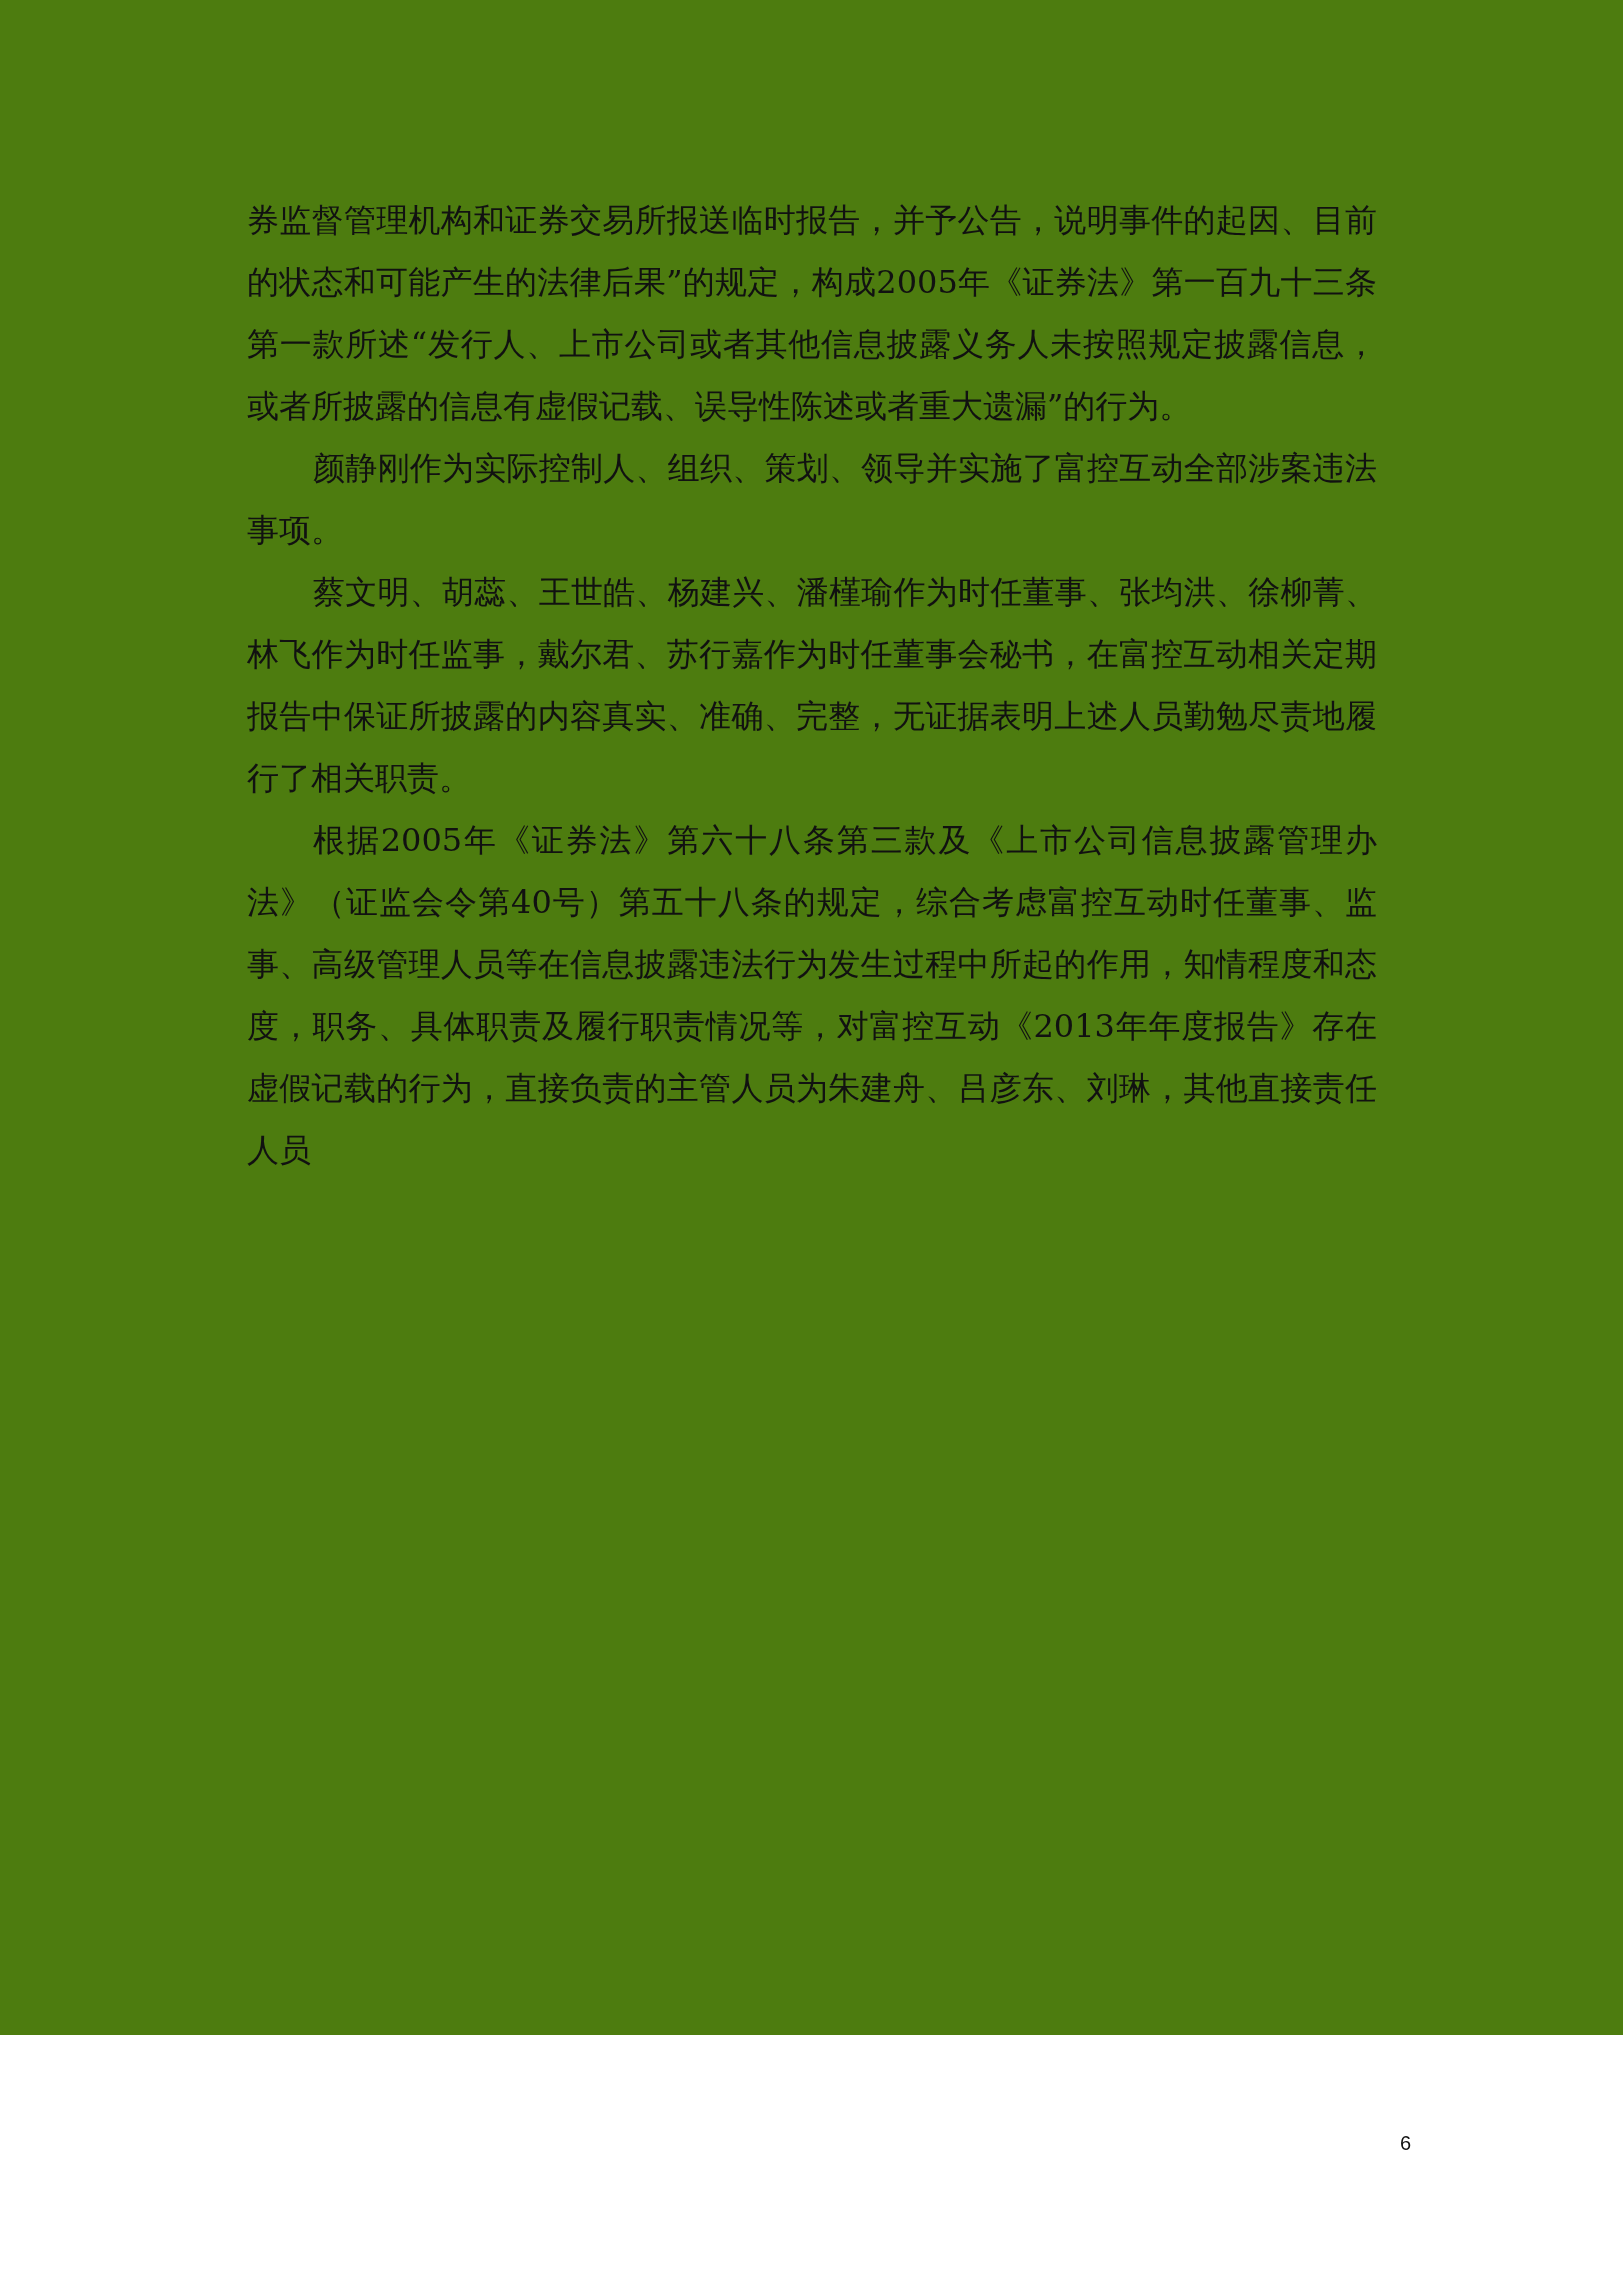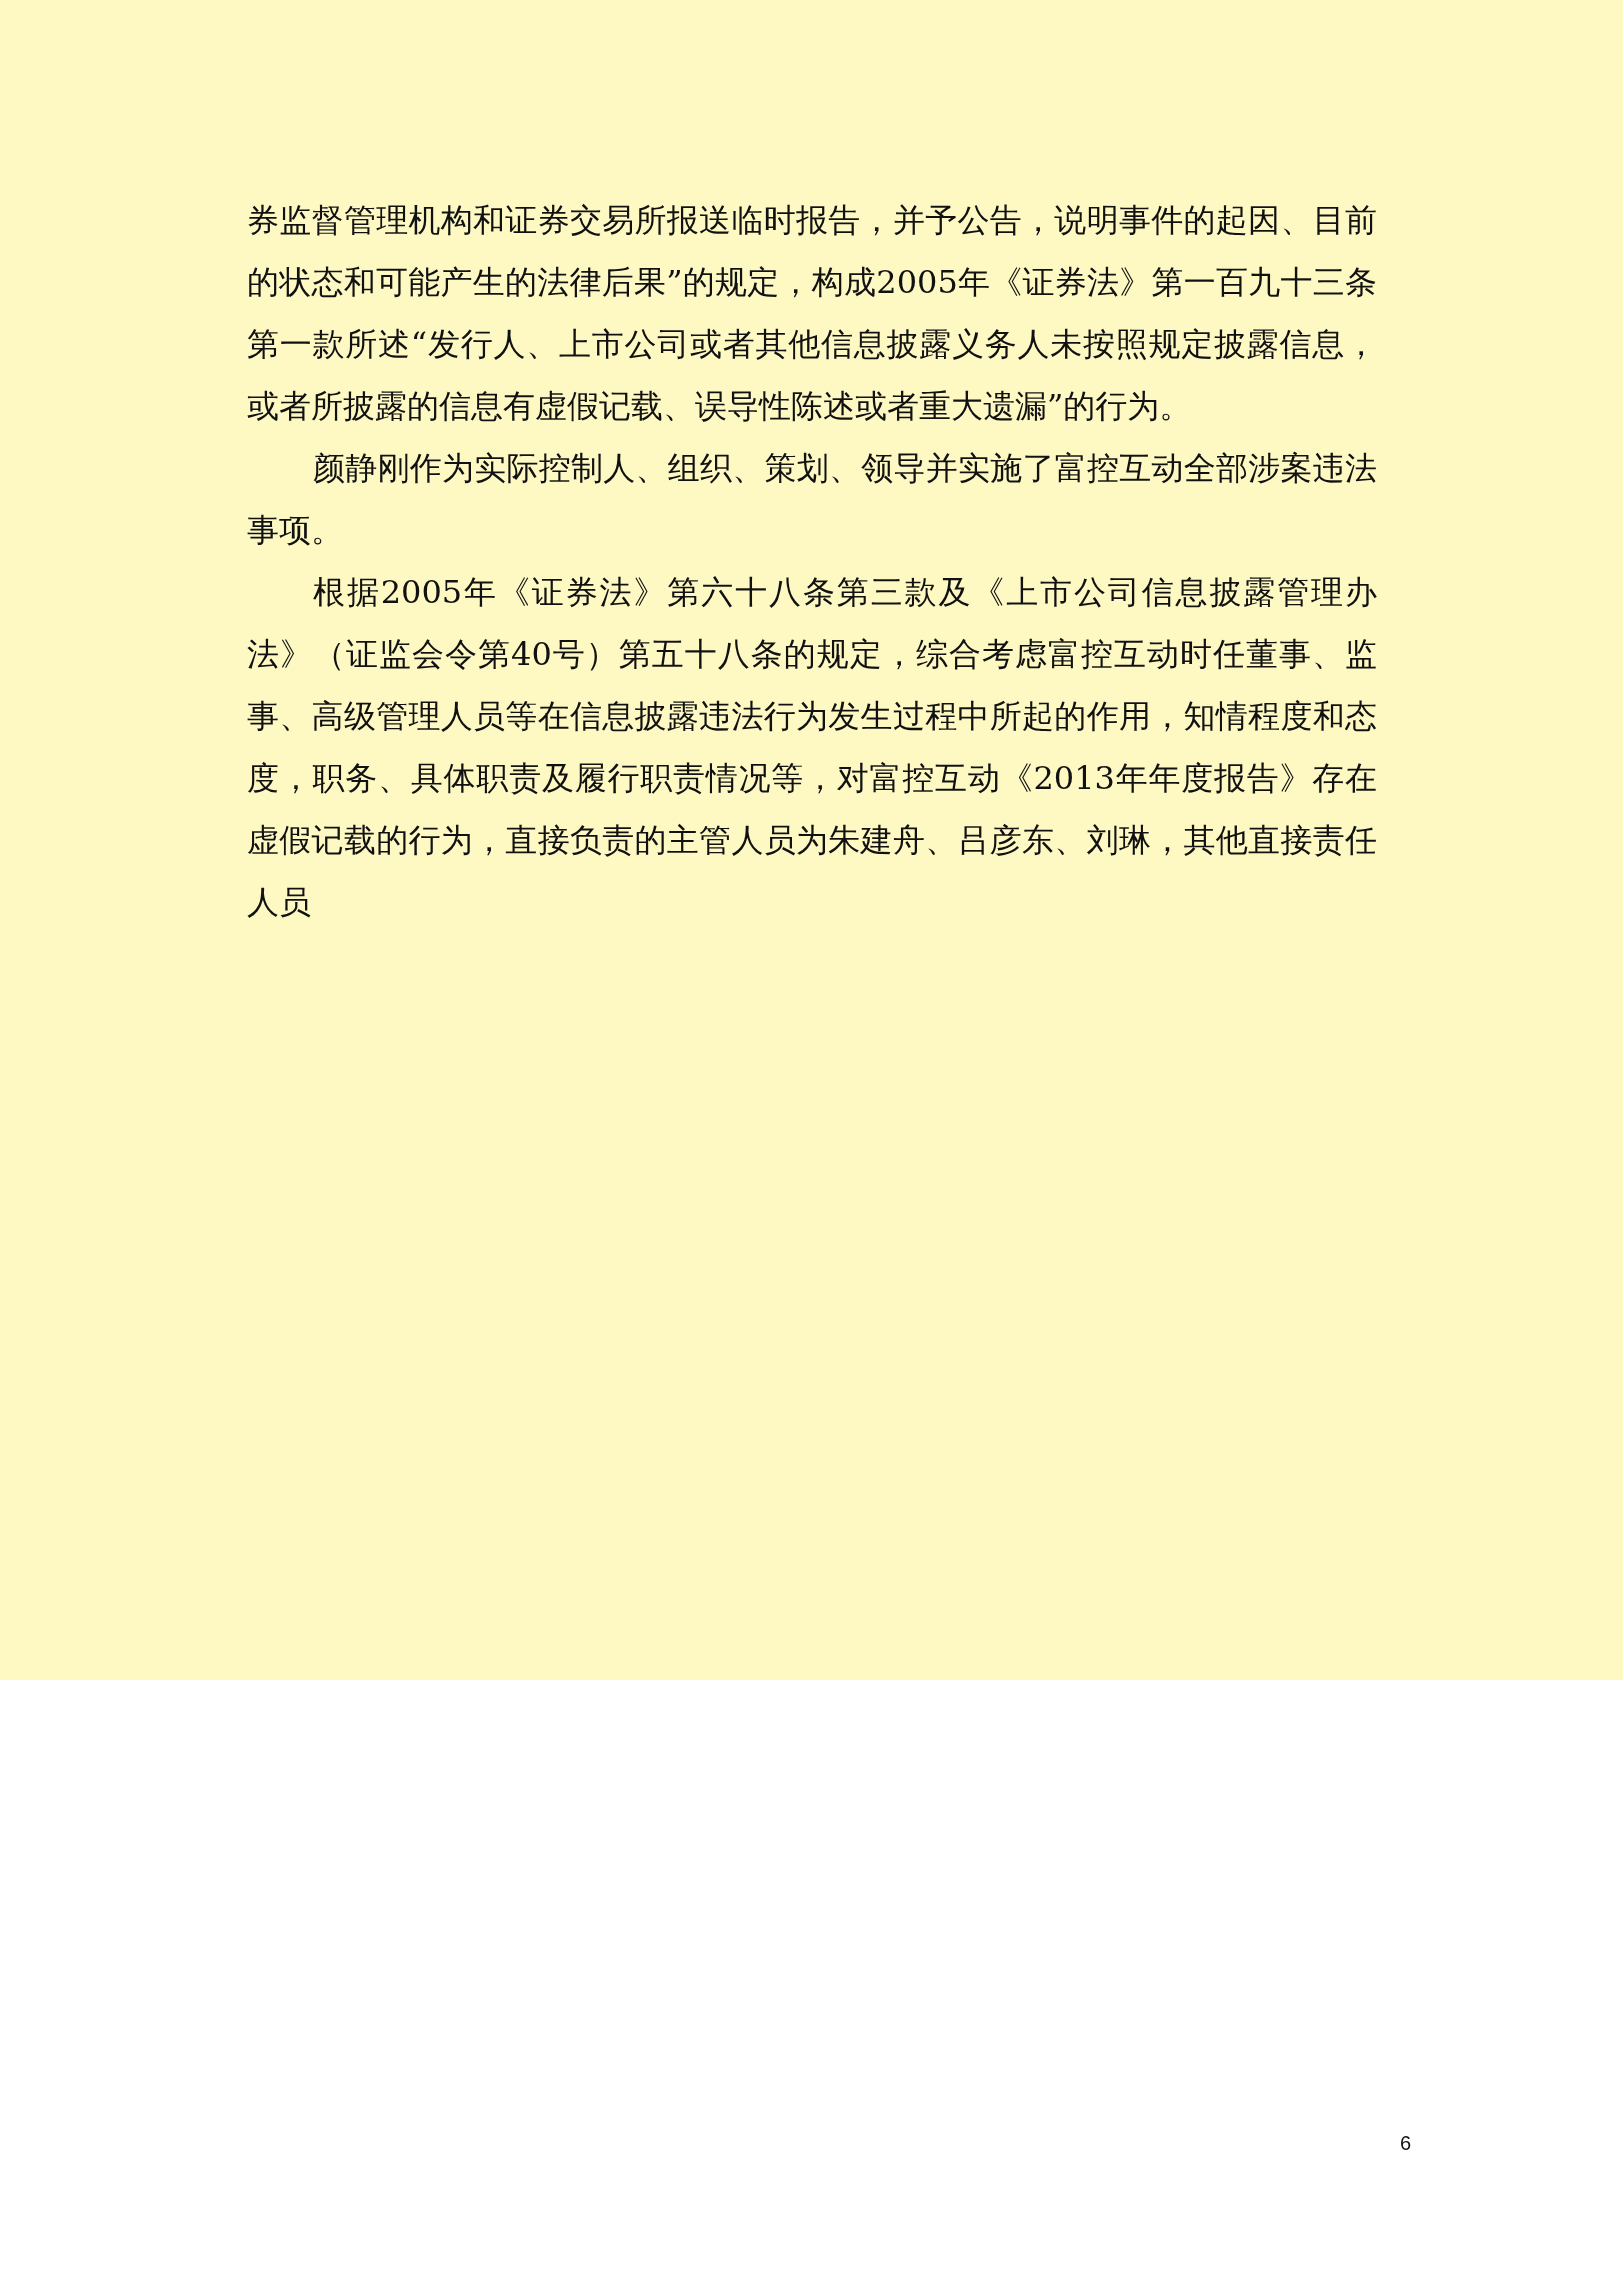--- a/index.html
+++ b/index.html
@@ -1,17 +1,17 @@
 <!DOCTYPE html>
 <html style="font-size:13.5px"><head>
 <meta charset="utf-8">
 <style>
   html, body { margin:0; padding:0; background:#ffffff; }
   body { width:1623px; height:2295px; position:relative; overflow:hidden; }
-  .page { position:absolute; left:0; top:0; width:1623px; height:1680px; background:#fef9c3; }
+  .page { position:absolute; left:0; top:0; width:1623px; height:2035px; background:#4d7c0f; }
   .body-text {
     position:absolute; left:247px; top:189px; width:1130px;
     font-family: "DejaVu Serif", "Liberation Serif", serif;
     font-size:32px; line-height:62px; color:#111;
     text-align:justify; text-justify:inter-character;
   }
   .body-text p { margin:0; padding:0; }
   .body-text p.indent { text-indent:66px; }
   .page-number {
     position:absolute; left:1400px; top:2132px;
@@ -19,17 +19,18 @@
     font-size:20px; color:#111;
   }
 </style>
 </head>
 <body>
 
 <div class="page">
   <div class="body-text">
     <p>券监督管理机构和证券交易所报送临时报告，并予公告，说明事件的起因、目前的状态和可能产生的法律后果”的规定，构成2005年《证券法》第一百九十三条第一款所述“发行人、上市公司或者其他信息披露义务人未按照规定披露信息，或者所披露的信息有虚假记载、误导性陈述或者重大遗漏”的行为。</p>
     <p class="indent">颜静刚作为实际控制人、组织、策划、领导并实施了富控互动全部涉案违法事项。</p>
+    <p class="indent">蔡文明、胡蕊、王世皓、杨建兴、潘槿瑜作为时任董事、张均洪、徐柳菁、林飞作为时任监事，戴尔君、苏行嘉作为时任董事会秘书，在富控互动相关定期报告中保证所披露的内容真实、准确、完整，无证据表明上述人员勤勉尽责地履行了相关职责。</p>
     <p class="indent">根据2005年《证券法》第六十八条第三款及《上市公司信息披露管理办法》（证监会令第40号）第五十八条的规定，综合考虑富控互动时任董事、监事、高级管理人员等在信息披露违法行为发生过程中所起的作用，知情程度和态度，职务、具体职责及履行职责情况等，对富控互动《2013年年度报告》存在虚假记载的行为，直接负责的主管人员为朱建舟、吕彦东、刘琳，其他直接责任人员</p>
   </div>
   <div class="page-number">6</div>
 </div>
 
 
 </body></html>

